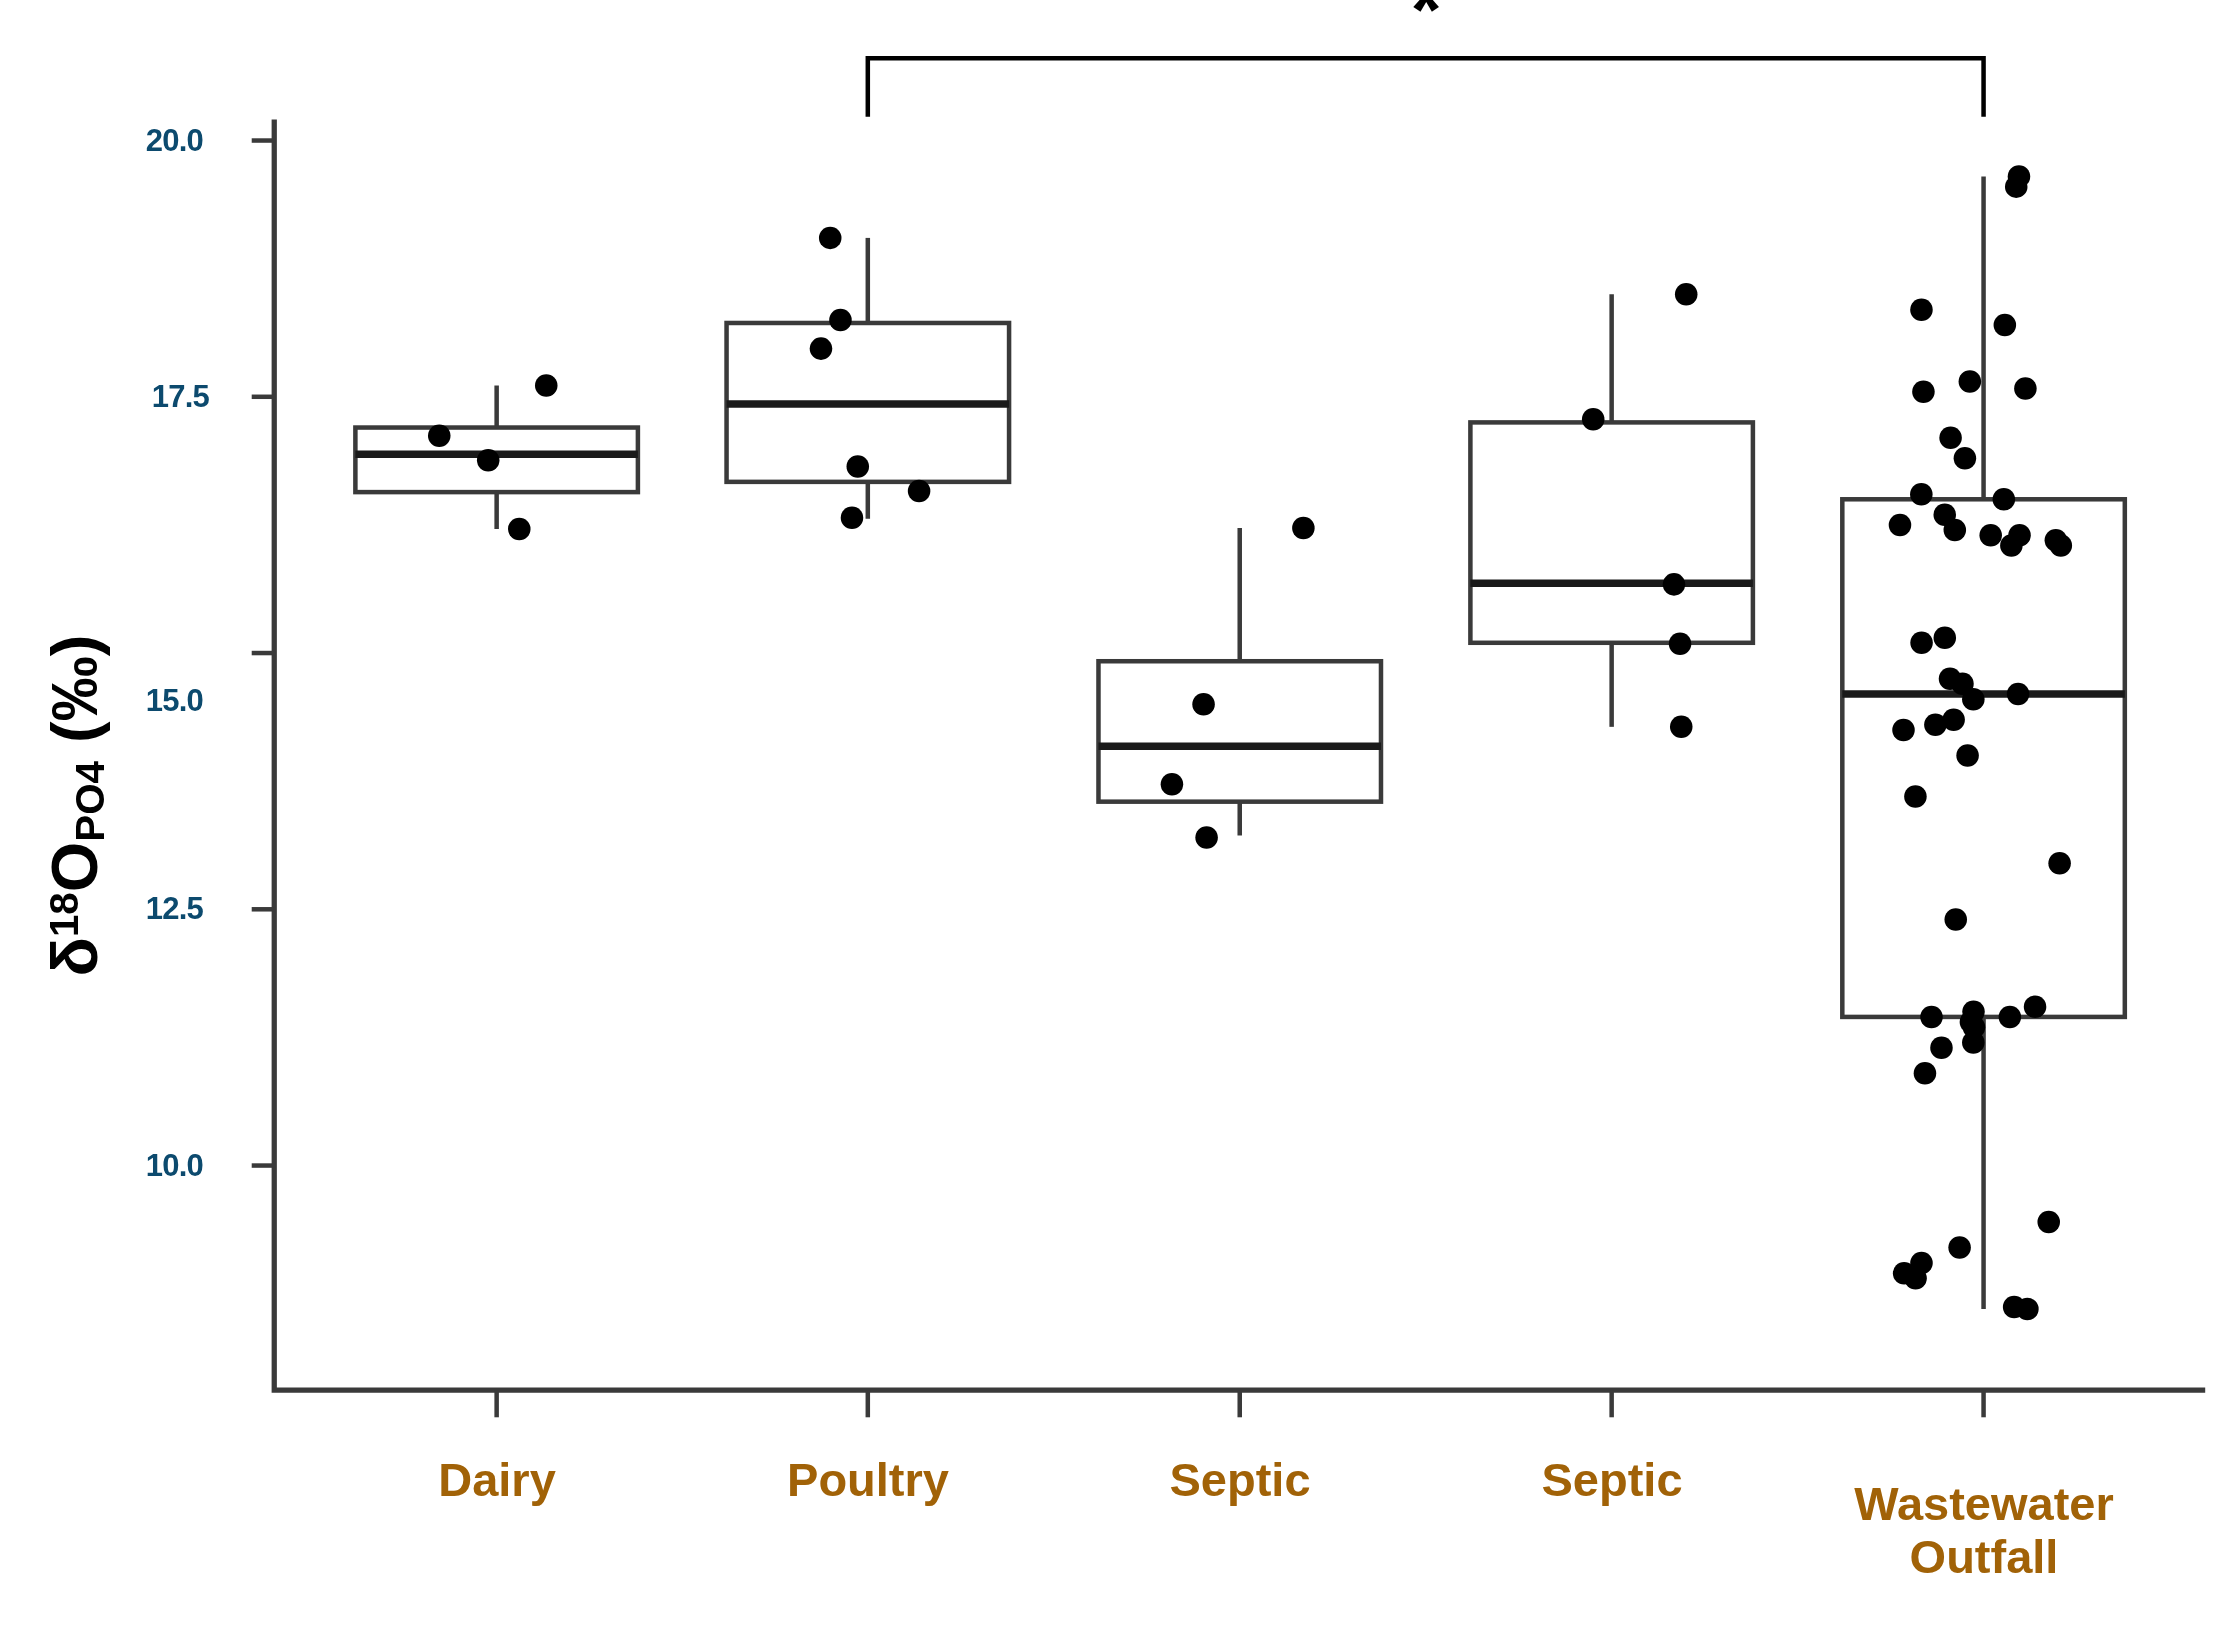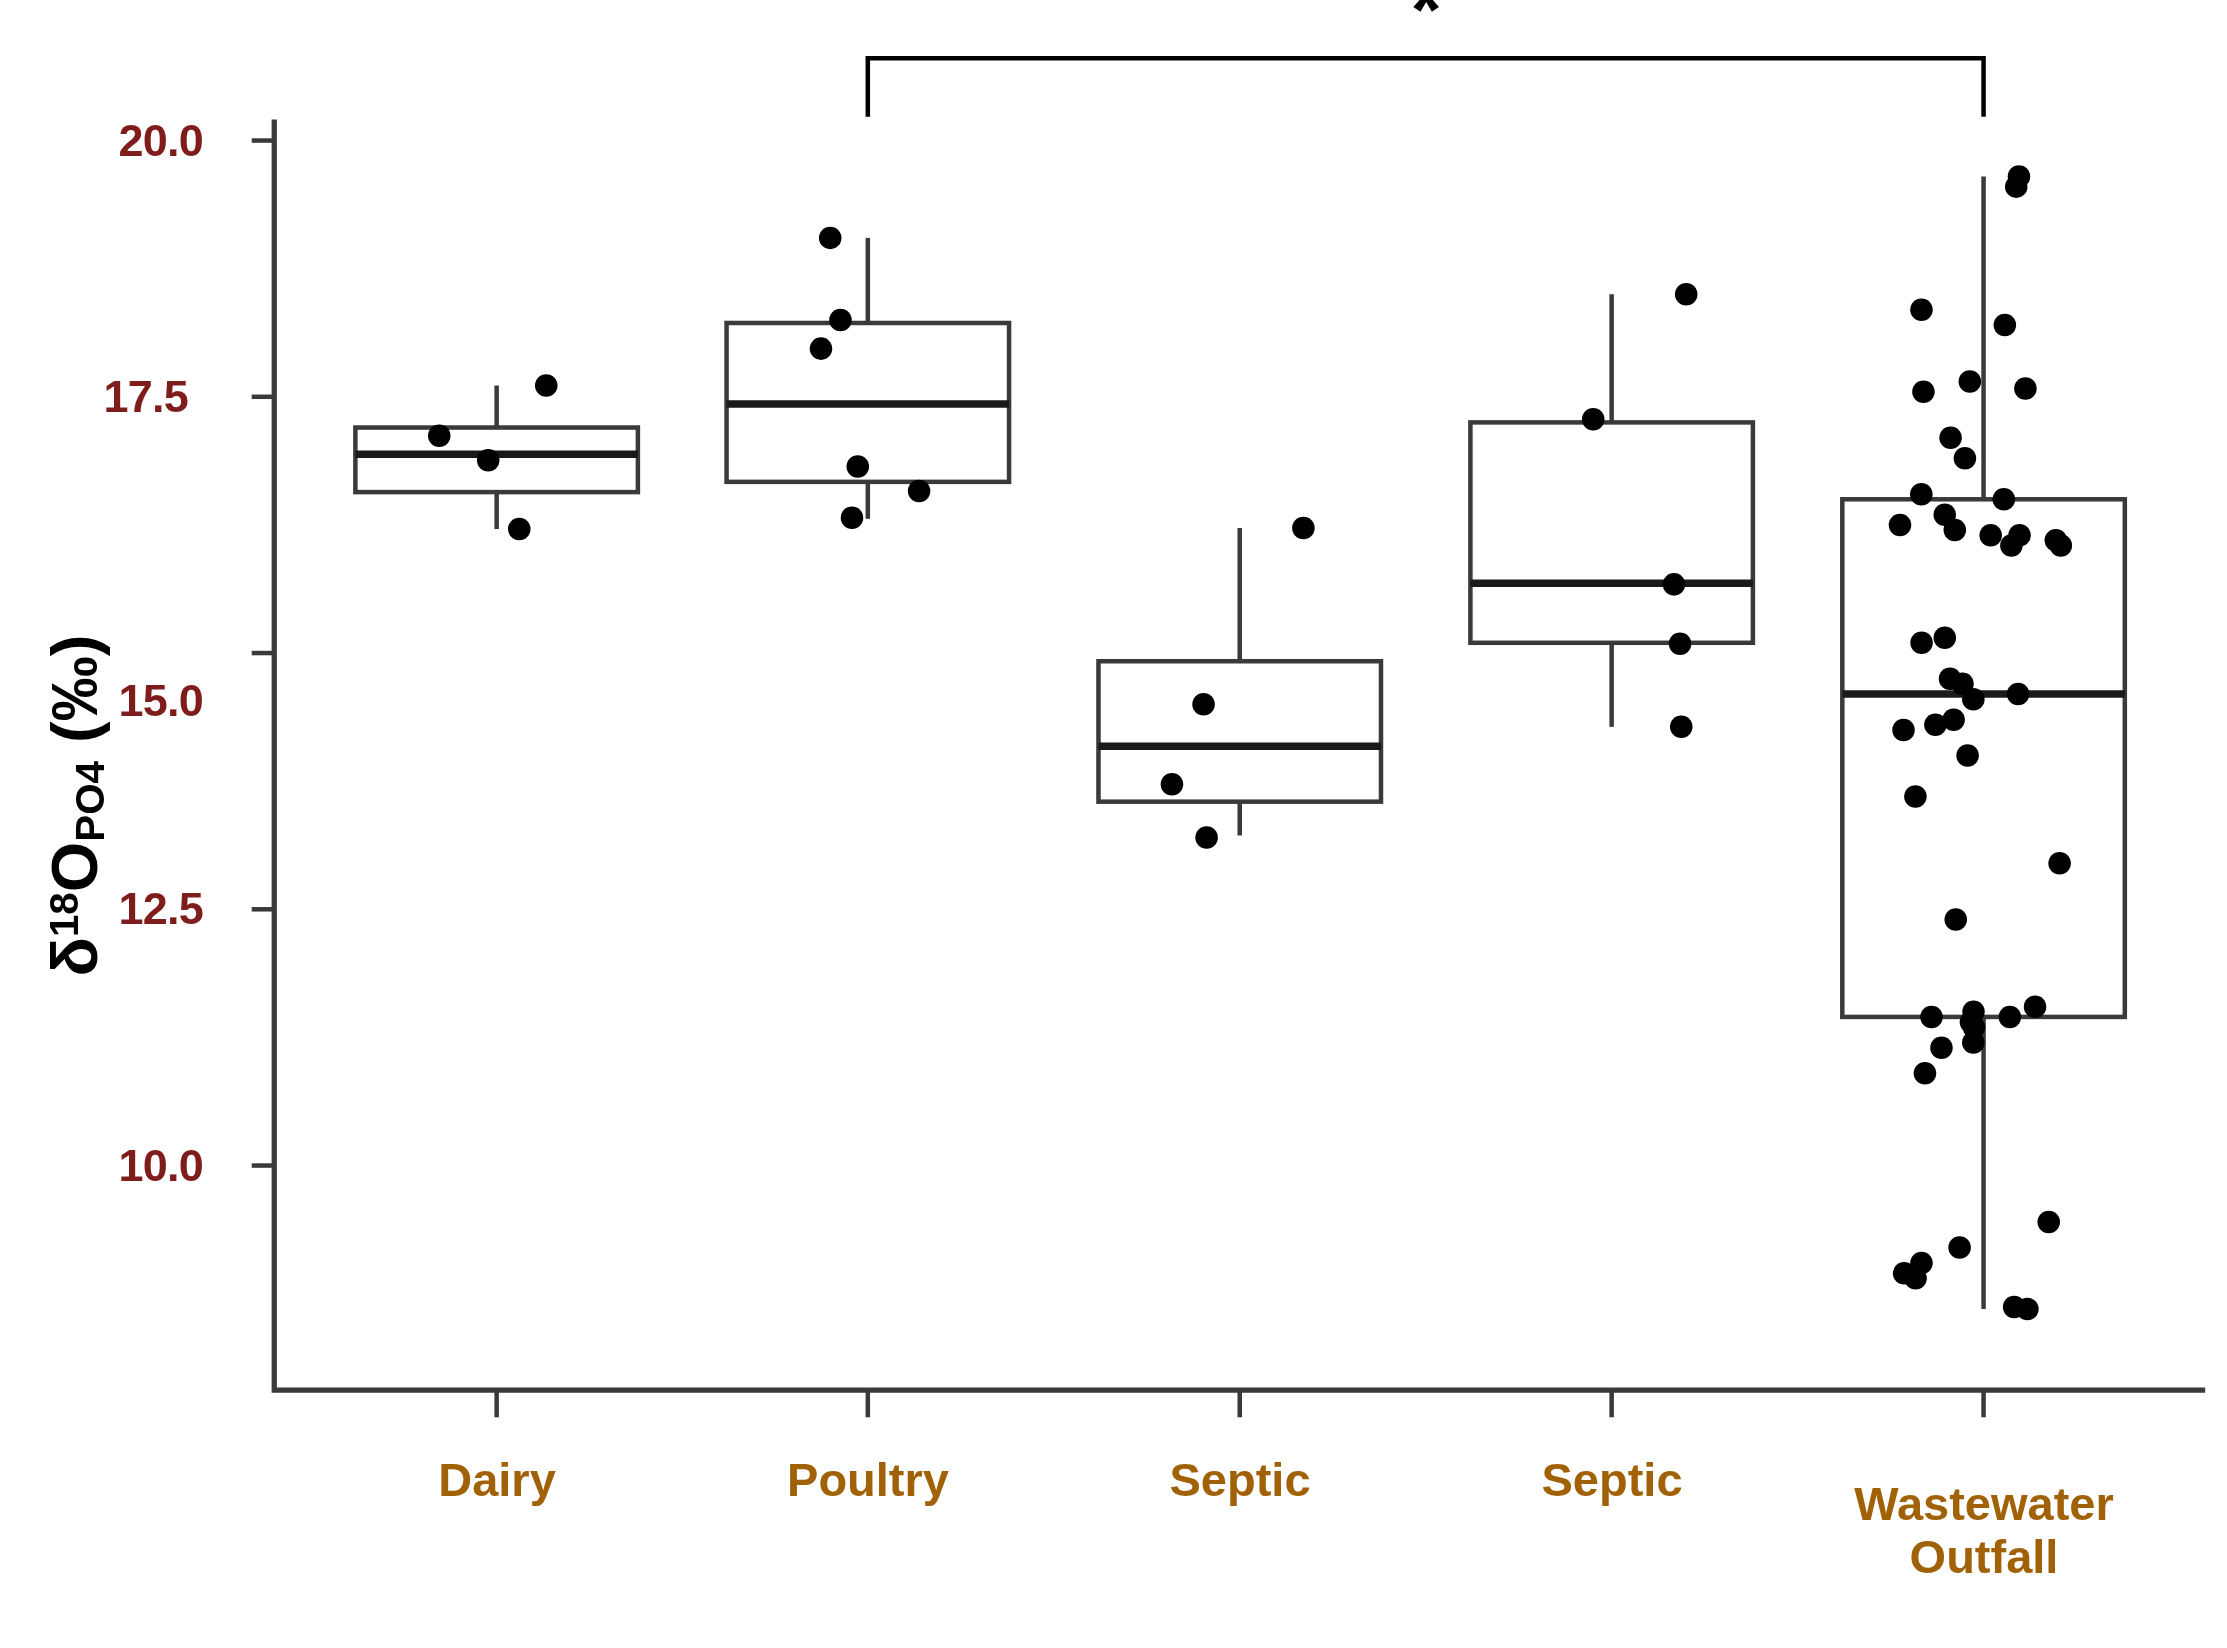--- a/index.html
+++ b/index.html
@@ -4,24 +4,24 @@
 <style>
   html,body{margin:0;padding:0;background:#ffffff;}
   body{width:2227px;height:1648px;font-family:"Liberation Sans",sans-serif;color:#000;overflow:hidden;}
   #figure{position:relative;width:2227px;height:1648px;background:#fff;}
 
   .plot-svg{position:absolute;left:0;top:0;width:2227px;height:1648px;}
 
   
   .ytick-label{
     position:absolute;
-    font-size:45px;
-    font-weight:bold;
-    font-family:"Liberation Sans",sans-serif;
-    color:#7f1d1d;
+    font-size:31px;
+    font-weight:bold;
+    font-family:"Liberation Sans",sans-serif;
+    color:#0c4a6e;
     text-align:right;
     width:188px;
     transform:translateY(-50%);
     letter-spacing:-0.8px;
   }
   .xtick-label{
     position:absolute;
     font-size:47px;
     font-weight:bold;
     font-family:"Liberation Sans",sans-serif;
@@ -78,21 +78,21 @@
 <body>
 
 <div id="figure">
 
   <div id="y-axis-title">
     <span>δ<sup>18</sup>O<sub>PO4</sub> (‰)</span>
   </div>
 
   <div id="ytick-layer">
       <div class="ytick-label" style="left: 15px; top: 141px;">20.0</div>
-      <div class="ytick-label" style="left: 0; top: 397px;">17.5</div>
+      <div class="ytick-label" style="left: 21px; top: 397px;">17.5</div>
       <div class="ytick-label" style="left: 15px; top: 653px; margin-top: 48px;">15.0</div>
       <div class="ytick-label" style="left: 15px; top: 909px;">12.5</div>
       <div class="ytick-label" style="left: 15px; top: 1166px;">10.0</div>
     </div>
   <div id="xtick-layer">
       <div class="xtick-label" style="left: 497px; top: 1454px;">Dairy</div>
       <div class="xtick-label" style="left: 868px; top: 1454px;">Poultry</div>
       <div class="xtick-label" style="left: 1240px; top: 1454px;">Septic</div>
       <div class="xtick-label" style="left: 1612px; top: 1454px;">Septic</div>
       <div class="xtick-label" style="left: 1984px; top: 1454px; margin-top: 24px;">Wastewater

